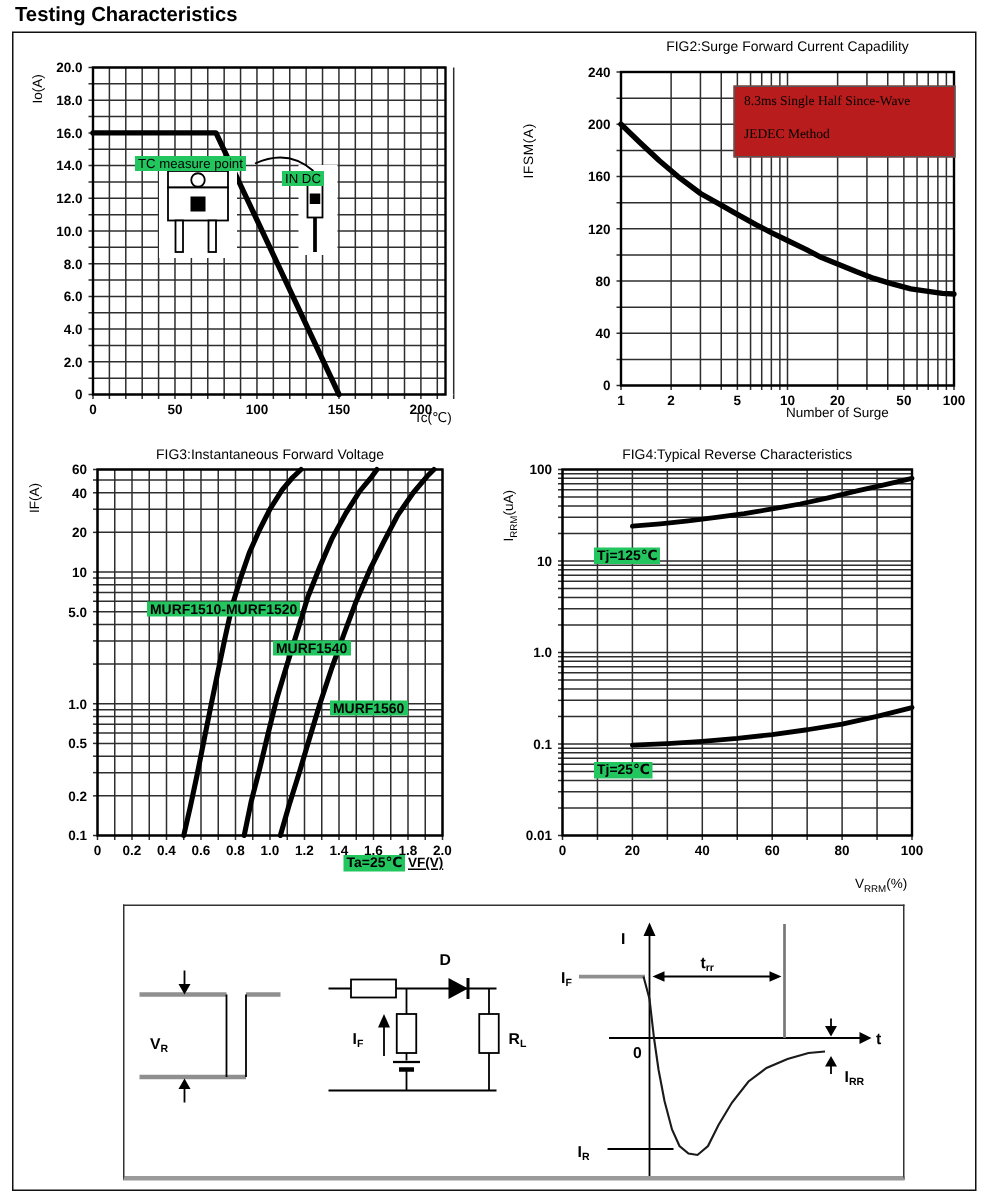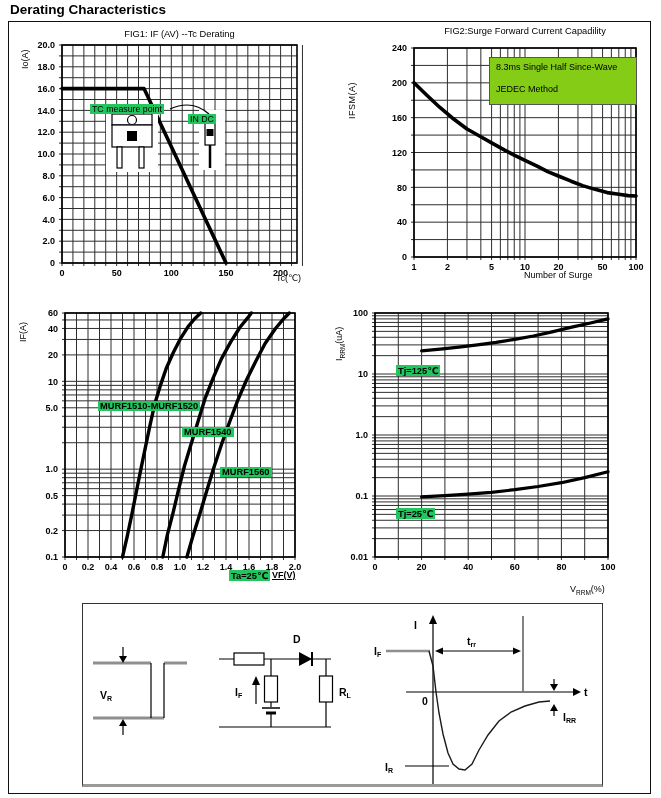--- a/index.html
+++ b/index.html
@@ -6,21 +6,21 @@
     font-family:"Liberation Sans","DejaVu Sans",sans-serif;}
   .page{position:relative;width:661px;height:798px;background:#fff;overflow:hidden;}
   .heading{position:absolute;left:10px;top:2px;font-size:13.5px;font-weight:bold;white-space:nowrap;}
   .border-box{position:absolute;left:8px;top:21px;width:641px;height:771px;border:1.5px solid #111;}
   .fig{position:absolute;}
   .fig-title{position:absolute;font-size:9.3px;text-align:center;white-space:nowrap;}
   .vlabel{position:absolute;transform-origin:0 0;transform:rotate(-90deg);font-size:9px;white-space:nowrap;}
   .axlabel{position:absolute;font-size:9px;white-space:nowrap;}
   .ann{position:absolute;font-size:8.8px;background:#22c55e;padding:0 2px;white-space:nowrap;}
   .ann.b{font-weight:600;font-size:9.3px;margin-top:40px;}
-  .note-box{position:absolute;background:#84cc16;border:1px solid #555;}
+  .note-box{position:absolute;background:#b91c1c;border:1px solid #555;font-family:Liberation Serif, serif;}
   .note-line{position:absolute;font-size:9px;white-space:nowrap;}
   .subt{vertical-align:sub;font-size:6.5px;}
   svg.plot{position:absolute;left:0;top:0;}
   .grid{stroke:#2e2e2e;stroke-width:1;}
   .frame{fill:none;stroke:#000;stroke-width:1.6;}
   .tick{font-size:9px;font-weight:bold;fill:#000;}
   .tx{text-anchor:middle;}
   .ty{text-anchor:end;}
   .curve{fill:none;stroke:#000;stroke-linecap:round;stroke-linejoin:round;}
   .icon-line{stroke:#000;stroke-width:1.2;fill:none;}
@@ -37,25 +37,24 @@
   .comp{fill:#fff;stroke:#000;stroke-width:1.2;}
   .blk{fill:#000;}
   .curve2{fill:none;stroke:#1a1a1a;stroke-width:1.4;}
   .gray{stroke:#777;stroke-width:1.8;fill:none;}
 </style>
 </head>
 <body>
 
 <div class="page">
 
-  <div class="heading">Derating Characteristics</div>
+  <div class="heading">Testing Characteristics</div>
   <div class="border-box"></div>
 
   <div class="fig" style="left:10px;top:25px;width:310px;height:262px;">
-    <div class="fig-title" style="left:52px;top:4px;width:235px;">FIG1: IF (AV) --Tc Derating</div>
     <div class="vlabel" style="left:10px;top:44px;">Io(A)</div>
     <svg class="plot" width="310" height="262">
       <g class="chart-layer">
           <line x1="52" y1="20" x2="52" y2="238" class="grid"></line>
           <line x1="52" y1="238" x2="52" y2="241" class="grid"></line>
           <line x1="62.93023255813954" y1="20" x2="62.93023255813954" y2="238" class="grid"></line>
           <line x1="62.93023255813954" y1="238" x2="62.93023255813954" y2="241" class="grid"></line>
           <line x1="73.86046511627907" y1="20" x2="73.86046511627907" y2="238" class="grid"></line>
           <line x1="73.86046511627907" y1="238" x2="73.86046511627907" y2="241" class="grid"></line>
           <line x1="84.7906976744186" y1="20" x2="84.7906976744186" y2="238" class="grid"></line>
@@ -267,20 +266,21 @@
         </g>
     </svg>
     <div class="note-box" style="left:146px;top:37px;width:146px;height:46px;">
       <div class="note-line" style="left:6px;top:4px;">8.3ms Single Half Since-Wave</div>
       <div class="note-line" style="left:6px;top:26px;">JEDEC Method</div>
     </div>
     <div class="axlabel" style="left:181px;top:250px;">Number of Surge</div>
   </div>
 
   <div class="fig" style="left:10px;top:295px;width:320px;height:295px;">
+    <div class="fig-title" style="left:55px;top:3px;width:230px;">FIG3:Instantaneous Forward Voltage</div>
     <div class="vlabel" style="left:8px;top:47px;">IF(A)</div>
     <svg class="plot" width="320" height="295">
       <g class="chart-layer">
           <line x1="55" y1="18" x2="55" y2="262" class="grid"></line>
           <line x1="55" y1="262" x2="55" y2="265" class="grid"></line>
           <line x1="66.5" y1="18" x2="66.5" y2="262" class="grid"></line>
           <line x1="66.5" y1="262" x2="66.5" y2="265" class="grid"></line>
           <line x1="78" y1="18" x2="78" y2="262" class="grid"></line>
           <line x1="78" y1="262" x2="78" y2="265" class="grid"></line>
           <line x1="89.5" y1="18" x2="89.5" y2="262" class="grid"></line>
@@ -394,20 +394,21 @@
         </g>
     </svg>
     <div class="ann b" style="left:88px;top:66px;">MURF1510-MURF1520</div>
     <div class="ann b" style="left:172px;top:92px;">MURF1540</div>
     <div class="ann b" style="left:210px;top:132px;">MURF1560</div>
     <div class="ann b" style="left:219px;top:235px;">Ta=25℃</div>
     <div class="axlabel" style="left:262px;top:275px;font-weight:600;text-decoration:underline;">VF(V)</div>
   </div>
 
   <div class="fig" style="left:330px;top:295px;width:322px;height:302px;">
+    <div class="fig-title" style="left:45px;top:3px;width:233px;">FIG4:Typical Reverse Characteristics</div>
     <div class="vlabel" style="left:4px;top:66px;"><span>I</span><span class="subt">RRM</span><span>(uA)</span></div>
     <svg class="plot" width="322" height="302">
       <g class="chart-layer">
           <line x1="45" y1="18" x2="45" y2="262" class="grid"></line>
           <line x1="45" y1="262" x2="45" y2="265" class="grid"></line>
           <line x1="68.3" y1="18" x2="68.3" y2="262" class="grid"></line>
           <line x1="68.3" y1="262" x2="68.3" y2="265" class="grid"></line>
           <line x1="91.6" y1="18" x2="91.6" y2="262" class="grid"></line>
           <line x1="91.6" y1="262" x2="91.6" y2="265" class="grid"></line>
           <line x1="114.89999999999999" y1="18" x2="114.89999999999999" y2="262" class="grid"></line>

